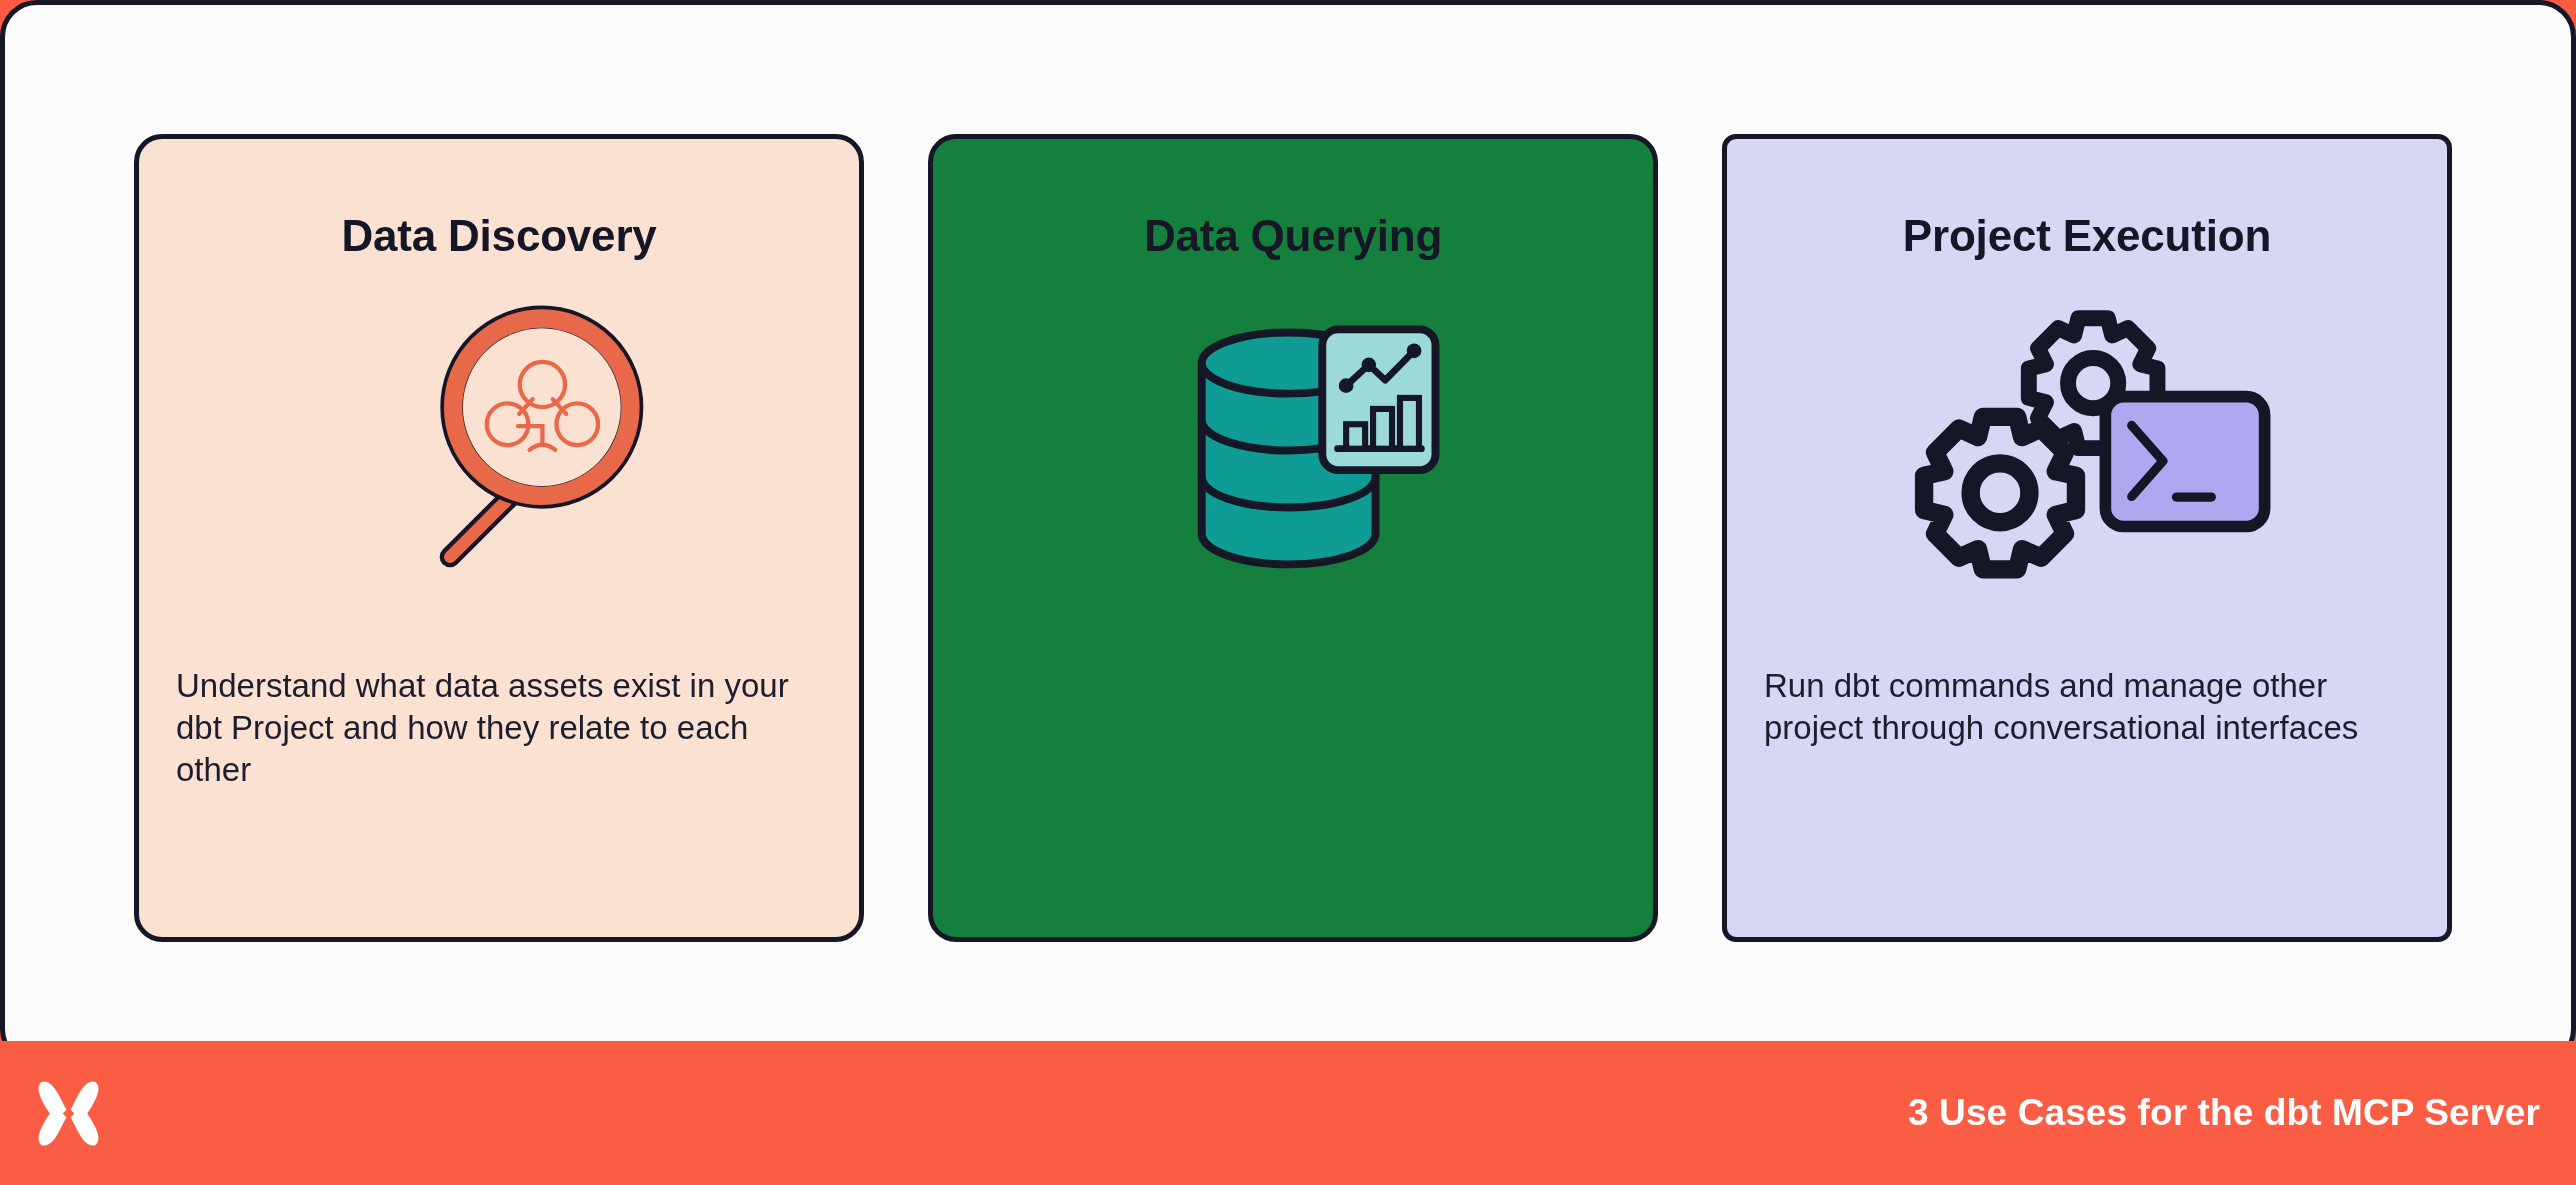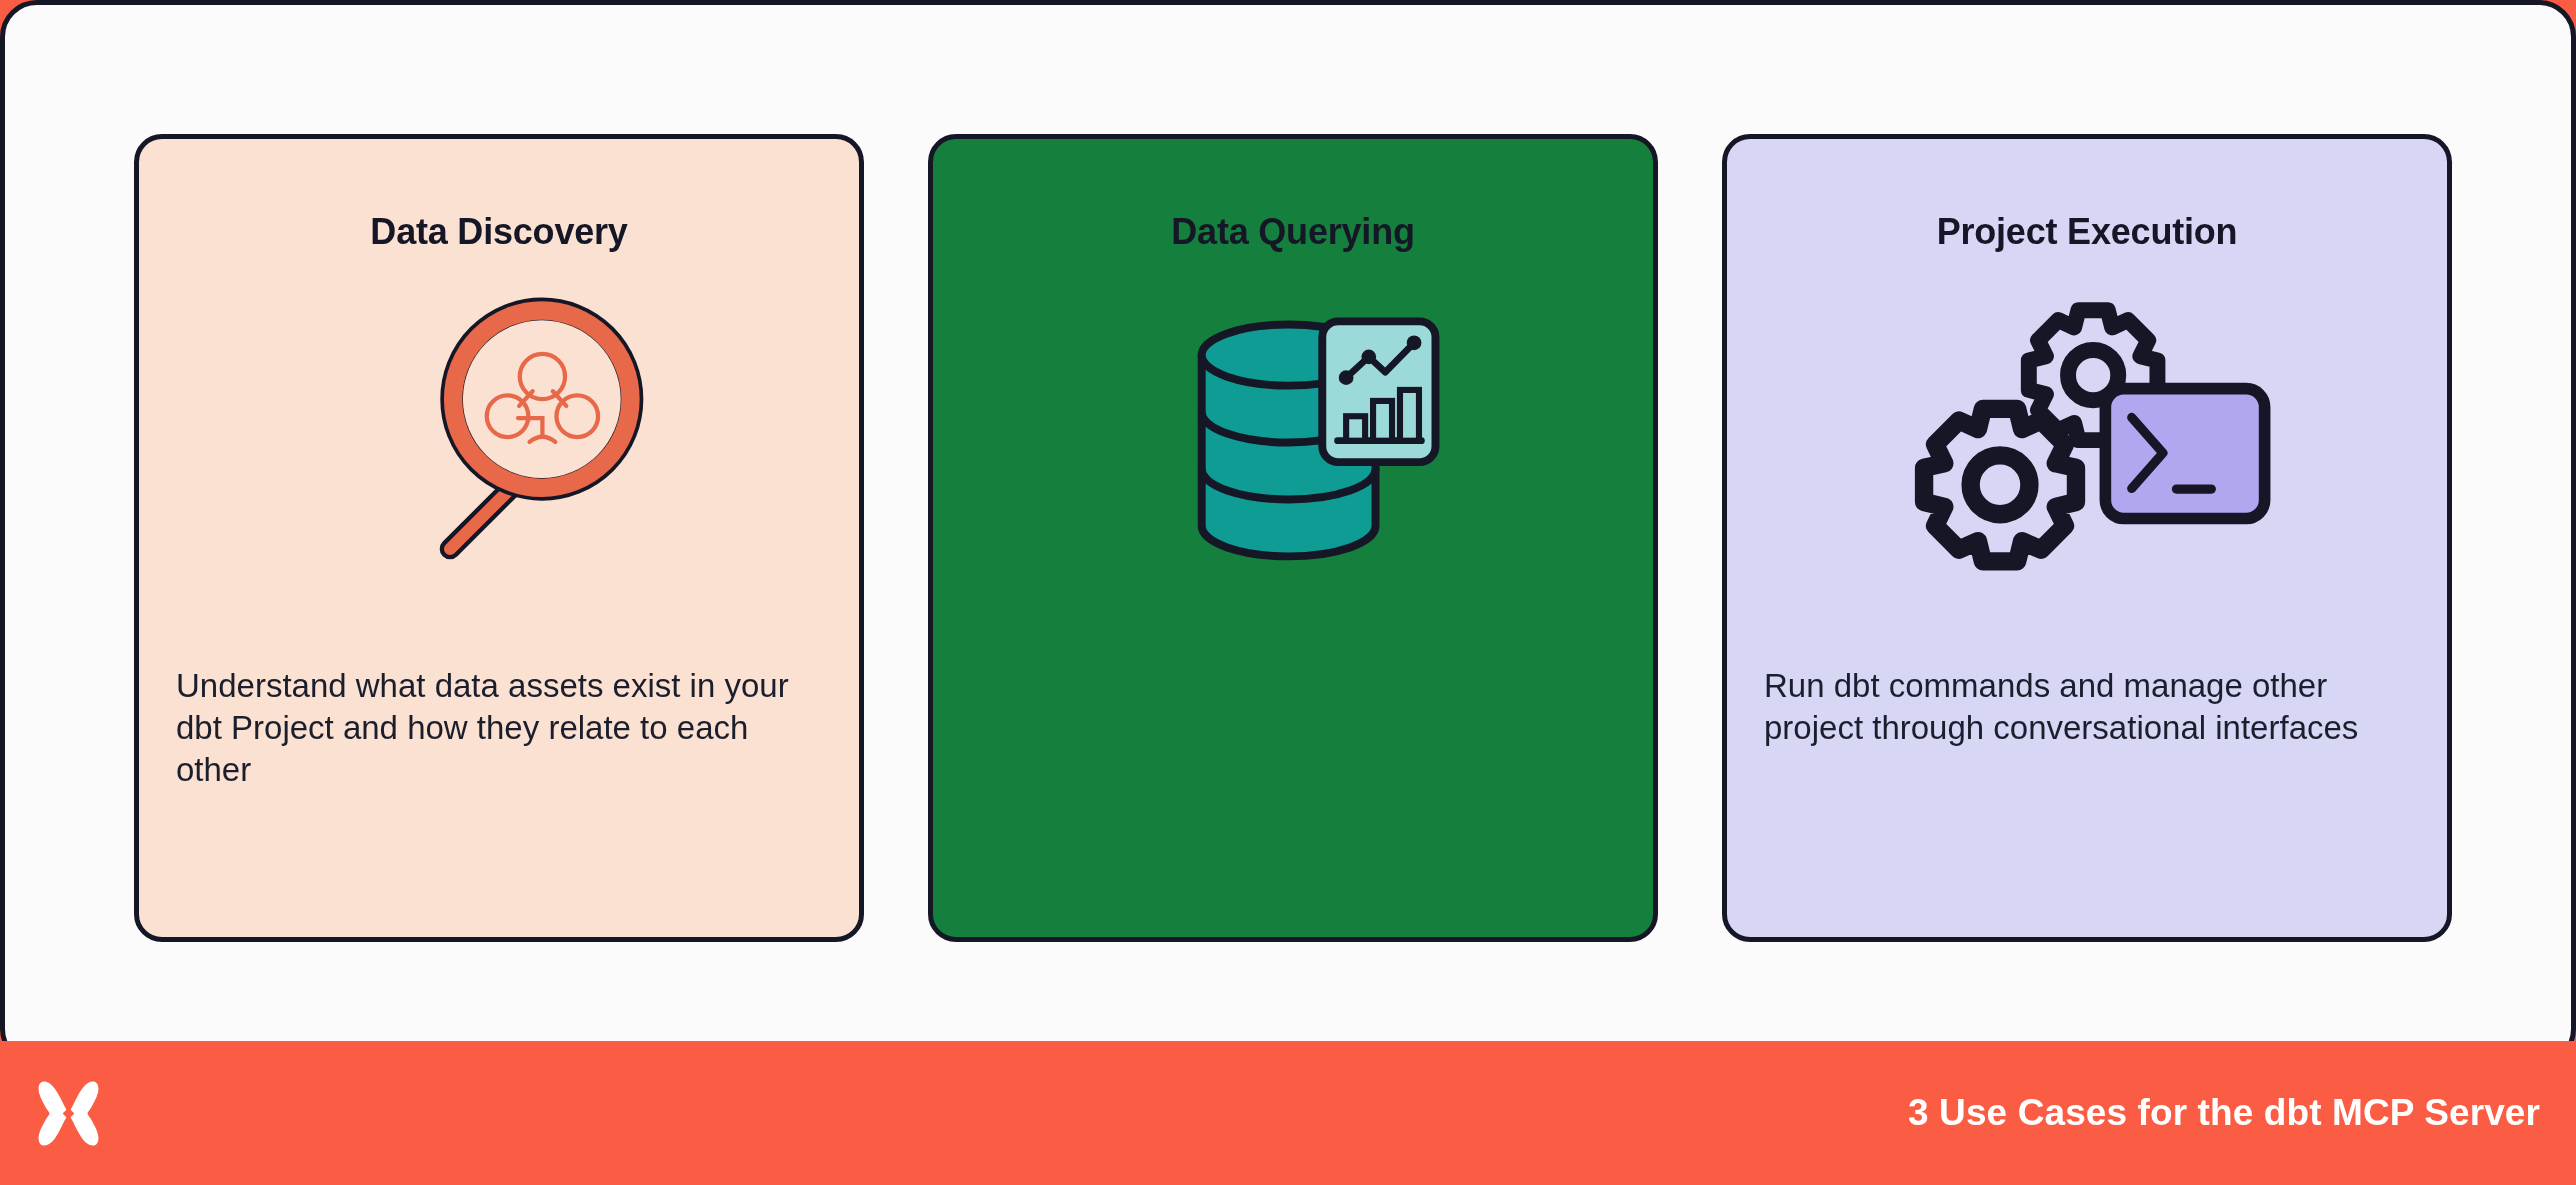--- a/index.html
+++ b/index.html
@@ -60,25 +60,25 @@
     border-radius: 28px;
     box-sizing: border-box;
     display: flex;
     flex-direction: column;
     align-items: center;
     overflow: hidden;
   }
 
   .card--discovery { background: #FBE1D2; }
   .card--querying  { background: #15803d; }
-  .card--execution { background: #D8D6F5; }
+  .card--execution { background: #D8D6F5; border-radius: 14px; }
 
   .card-title {
     margin-top: 75px;
-    font-size: 36px;
+    font-size: 44px;
     font-weight: bold;
     color: #151726;
     letter-spacing: -0.2px;
     text-align: center;
     line-height: 1;
   }
 
   .card-art {
     margin-top: 23px;
     height: 343px;

